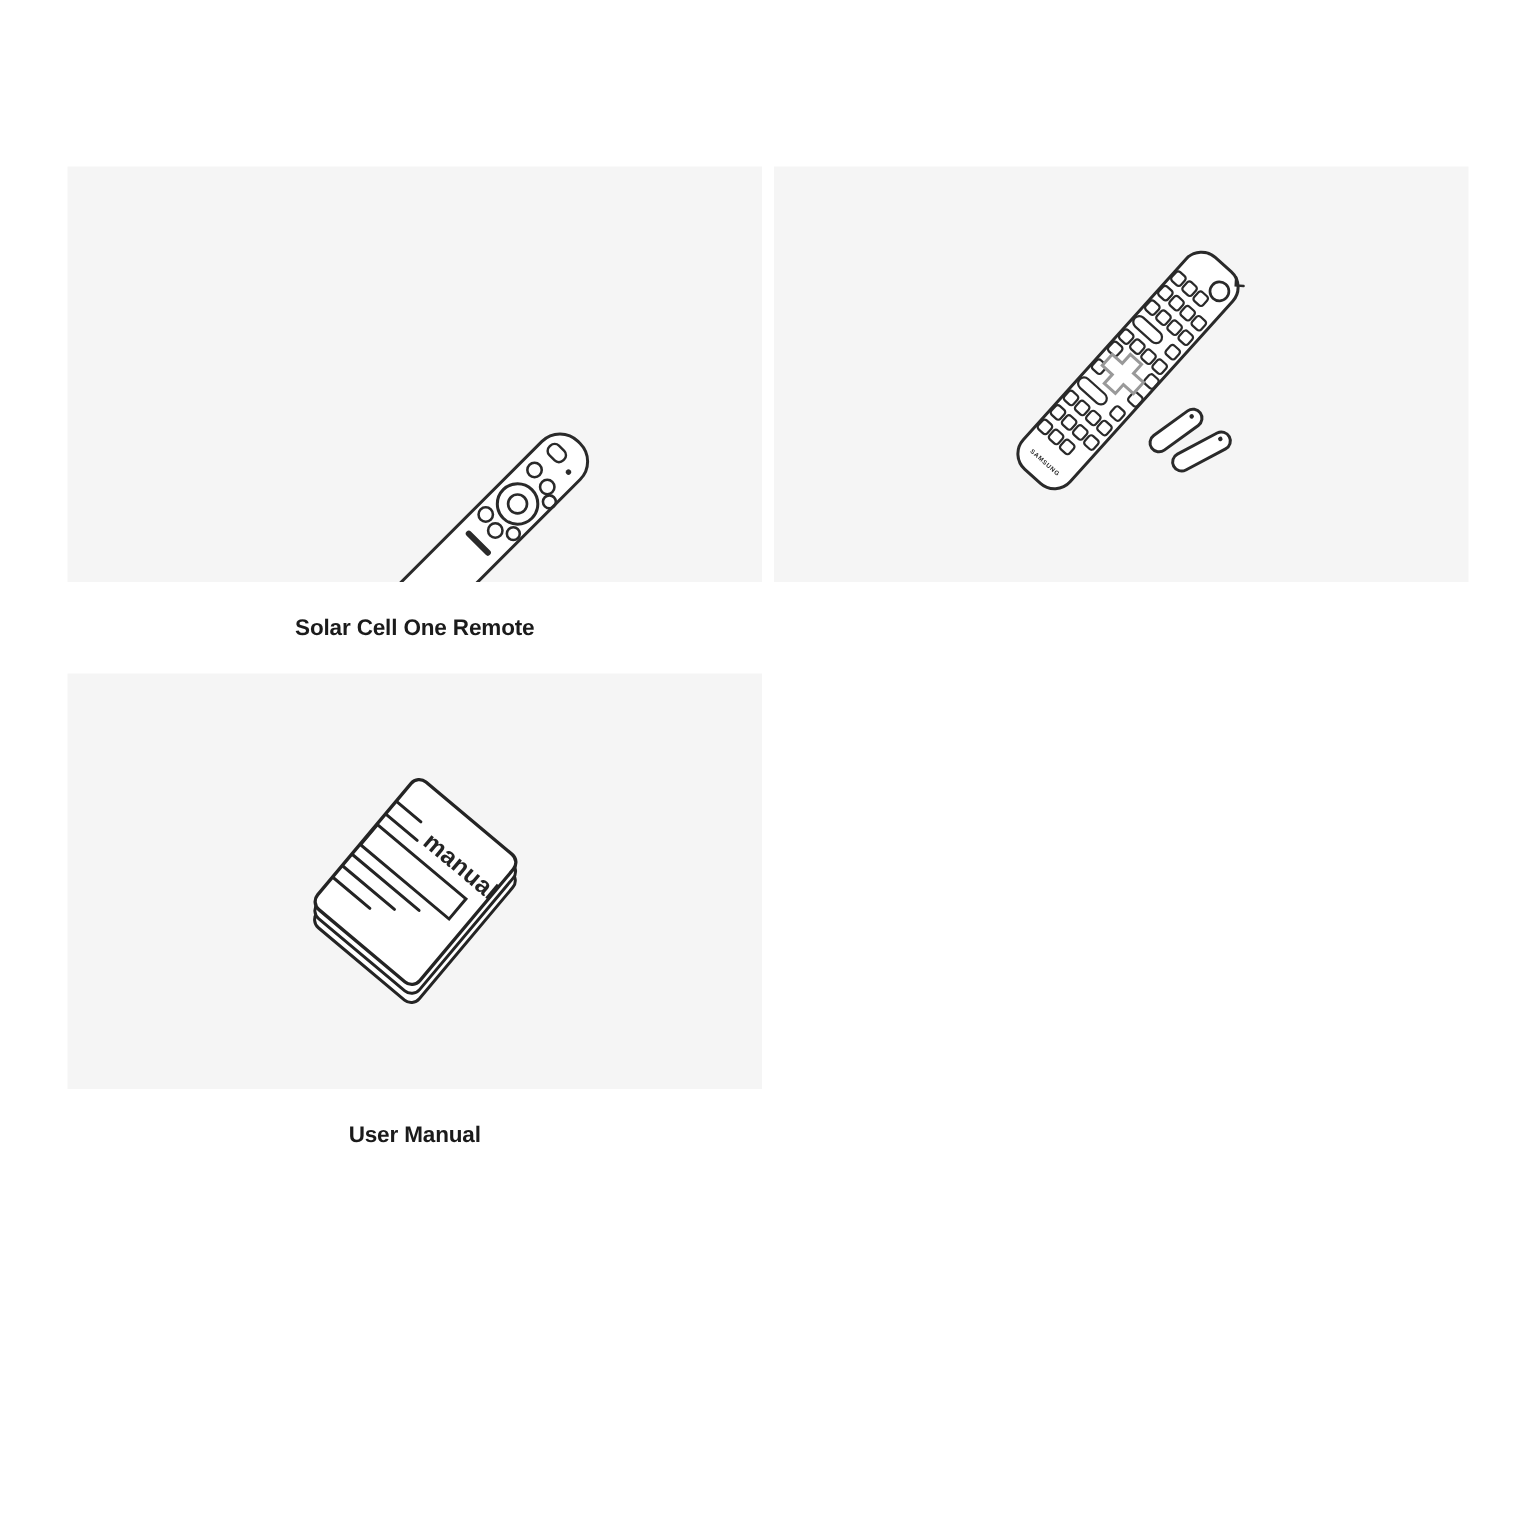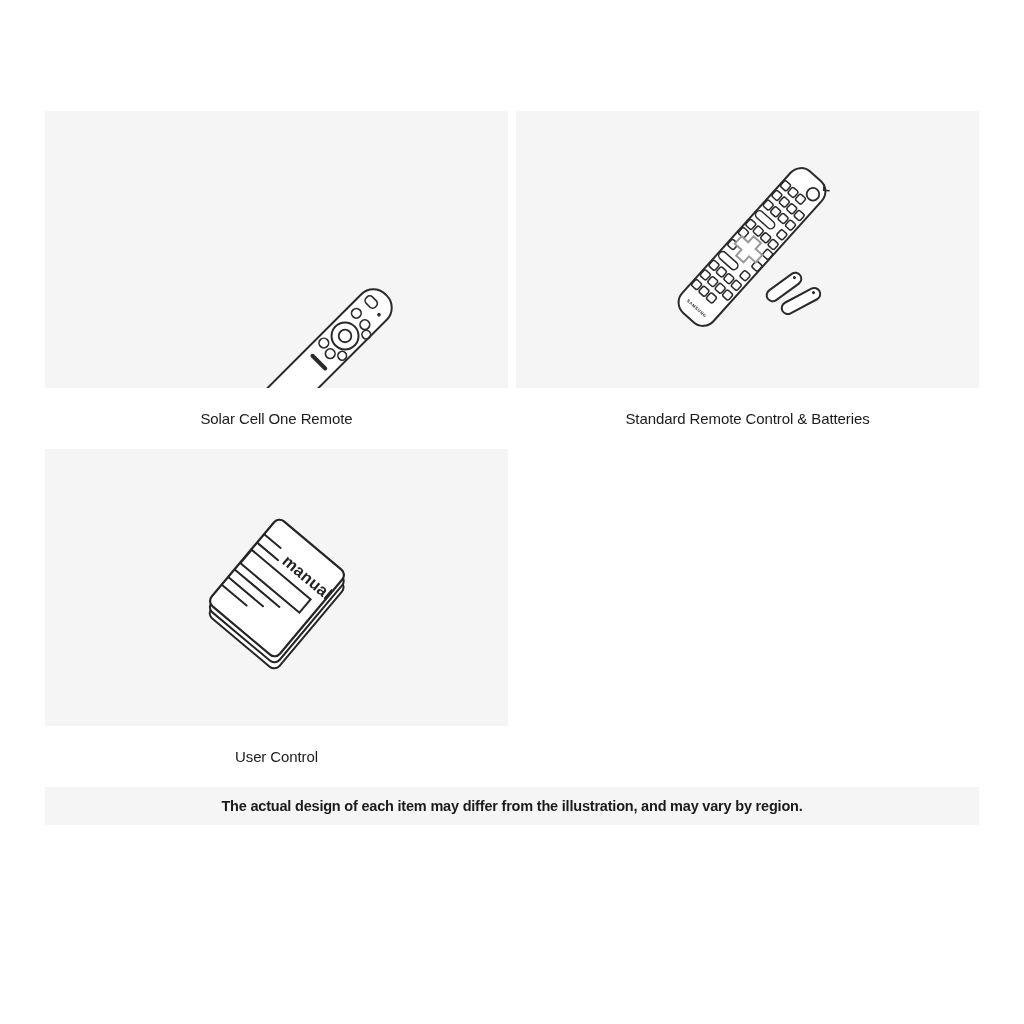--- a/index.html
+++ b/index.html
@@ -18,21 +18,21 @@
   }
   .panel {
     width: 463px; height: 277px;
     background: #f5f5f5;
     display: flex; align-items: center; justify-content: center;
   }
   .panel svg { display: block; width: 463px; height: 277px; }
   .caption {
     height: 61px;
     display: flex; align-items: center; justify-content: center;
-    font-size: 15px; font-weight: 400; letter-spacing: -0.1px;
+    font-size: 15px; font-weight: 700; letter-spacing: -0.1px;
     color: #1b1b1b;
     text-align: right;
   }
   .notice {
     height: 38px;
     background: #f5f5f5;
     display: flex; align-items: center; justify-content: center;
     font-size: 14.5px; font-weight: 700; letter-spacing: -0.2px;
     color: #1b1b1b;
   }
@@ -118,42 +118,38 @@
               <rect x="-20" y="-6" width="40" height="12" rx="6" fill="#ffffff"></rect>
               <circle cx="14" cy="-1.5" r="1.5" fill="#2a2a2a" stroke="none"></circle>
             </g>
             <g transform="translate(285,190) rotate(-28)">
               <rect x="-21" y="-6" width="42" height="12" rx="6" fill="#ffffff"></rect>
               <circle cx="15" cy="-1.5" r="1.5" fill="#2a2a2a" stroke="none"></circle>
             </g>
           </g>
         </svg>
       </div>
-      <div class="caption">Standard Remote Control &amp; Batteries</div>
     </div>
 
     <div class="cell">
       <div class="panel">
         <svg viewBox="0 0 463 277">
           <g transform="translate(232,139) rotate(40)" stroke="#242424" fill="none" stroke-width="2" stroke-linecap="round">
             <rect x="-37" y="-46" width="89" height="111" rx="7" fill="#ffffff"></rect>
             <rect x="-40.8" y="-50.8" width="89" height="111" rx="7" fill="#ffffff"></rect>
             <rect x="-44.5" y="-55.5" width="89" height="111" rx="7" fill="#ffffff" stroke-width="2.2"></rect>
             <text x="-13" y="-22" font-size="16.5" font-weight="700" letter-spacing="0.2" fill="#242424" stroke="none">manual</text>
             <line x1="-44" y1="-33" x2="-23" y2="-33"></line>
             <line x1="-44" y1="-22" x2="-17" y2="-22"></line>
             <rect x="-44" y="-13" width="77" height="17.5"></rect>
             <line x1="-44" y1="13" x2="14" y2="13"></line>
             <line x1="-44" y1="23" x2="1" y2="23"></line>
             <line x1="-44" y1="33" x2="-12" y2="33"></line>
           </g>
         </svg>
       </div>
-      <div class="caption">User Control</div>
+      <div class="caption">User Manual</div>
     </div>
 
 
   </div>
 
-  <div class="notice">
-    <span>The actual design of each item may differ from the illustration, and may vary by region.</span>
-  </div>
 </div>
 
 </body></html>

